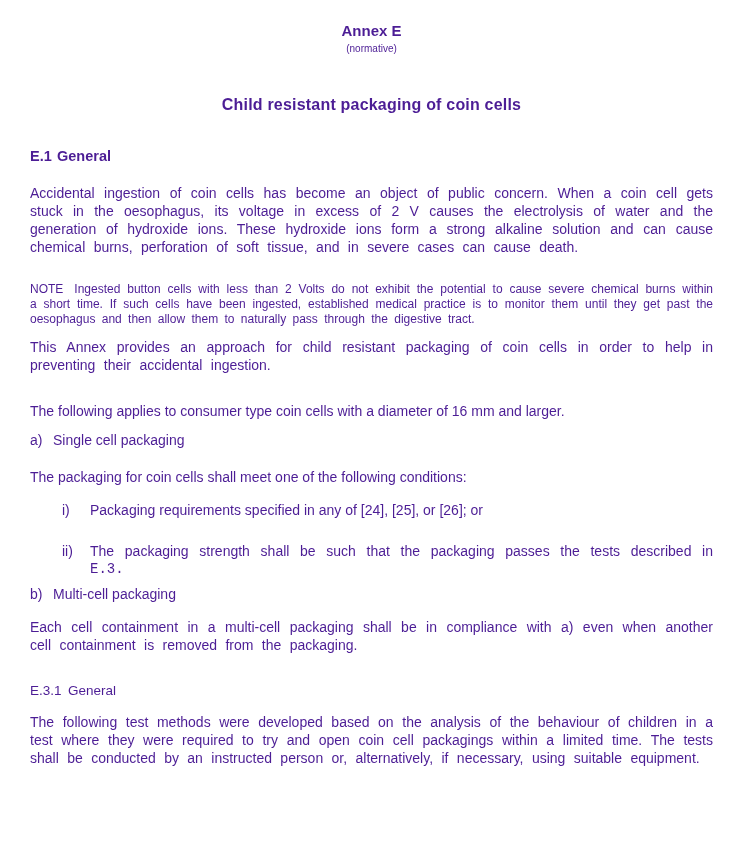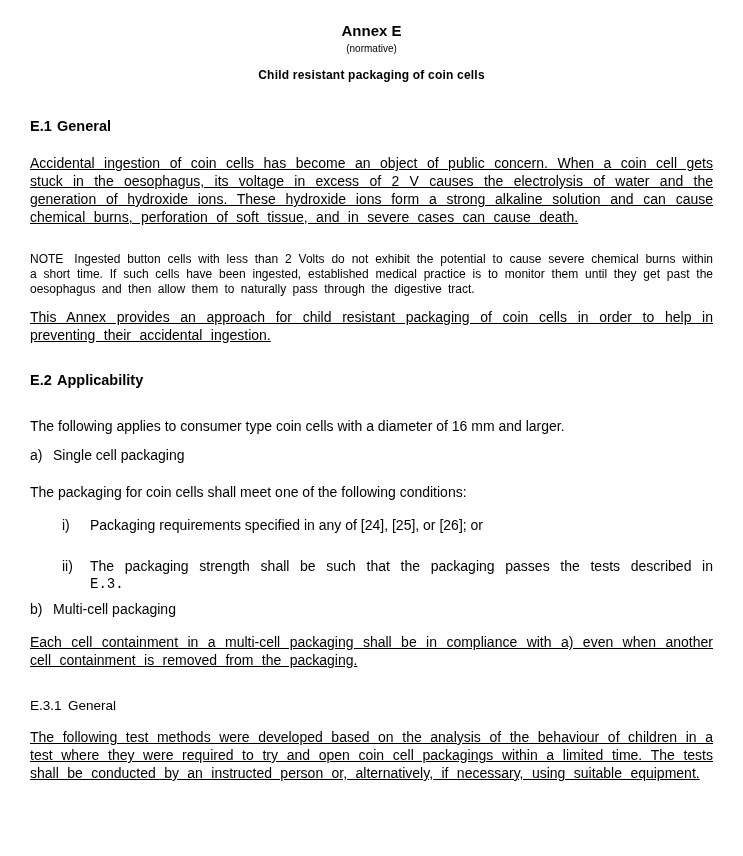--- a/index.html
+++ b/index.html
@@ -3,39 +3,38 @@
 <meta charset="utf-8">
 <style>
   html, body { margin: 0; padding: 0; background: #ffffff; }
   .page {
     position: relative;
     width: 743px;
     height: 856px;
     box-sizing: border-box;
     padding: 22px 30px 0 30px;
     background: #ffffff;
-    color: #000000;
+    color: #4c1d95;
     font-family: "Liberation Sans", "DejaVu Sans", sans-serif;
     overflow: hidden;
   }
   .center { text-align: center; }
   .annex-label { font-weight: bold; font-size: 15px; line-height: 18px; }
   .annex-type  { font-size: 10px; line-height: 17px; }
-  .doc-title   { font-weight: bold; font-size: 12px; line-height: 20px; margin-top: 8px; letter-spacing: 0.2px; }
+  .doc-title   { font-weight: bold; font-size: 16px; line-height: 20px; margin-top: 38px; letter-spacing: 0.2px; }
 
   .sec-head { font-weight: bold; font-size: 14.5px; line-height: 18px; }
   .sec-num  { display: inline-block; min-width: 27px; }
   .subsec-head { font-weight: normal; font-size: 13.5px; line-height: 17px; }
   .subsec-num  { display: inline-block; min-width: 38px; }
 
   .para {
     font-size: 14px; line-height: 18px;
     text-align: justify;
     word-spacing: 4.5px;
-    text-decoration: underline;
   }
   .para-line { font-size: 14px; line-height: 18px; }
 
   .note {
     font-size: 12px; line-height: 15px;
     text-align: justify;
     word-spacing: 3px;
   }
   .note-label { margin-right: 11px; }
 
@@ -69,23 +68,20 @@
   </div>
 
   <div class="para mt19">Accidental ingestion of coin cells has become an object of public concern. When a coin cell gets stuck in the oesophagus, its voltage in excess of 2 V causes the electrolysis of water and the generation of hydroxide ions. These hydroxide ions form a strong alkaline solution and can cause chemical burns, perforation of soft tissue, and in severe cases can cause death.</div>
 
   <div class="note mt26">
     <span class="note-label">NOTE</span><span>Ingested button cells with less than 2 Volts do not exhibit the potential to cause severe chemical burns within a short time. If such cells have been ingested, established medical practice is to monitor them until they get past the oesophagus and then allow them to naturally pass through the digestive tract.</span>
   </div>
 
   <div class="para mt11">This Annex provides an approach for child resistant packaging of coin cells in order to help in preventing their accidental ingestion.</div>
 
-  <div class="sec-head mt27">
-    <span class="sec-num">E.2</span><span>Applicability</span>
-  </div>
 
   <div class="para-line mt24">The following applies to consumer type coin cells with a diameter of 16 mm and larger.</div>
 
   <div class="item mt11">
     <span class="lbl">a)</span>
     <span class="txt">Single cell packaging</span>
   </div>
 
   <div class="para-line mt19">The packaging for coin cells shall meet one of the following conditions:</div>
 

